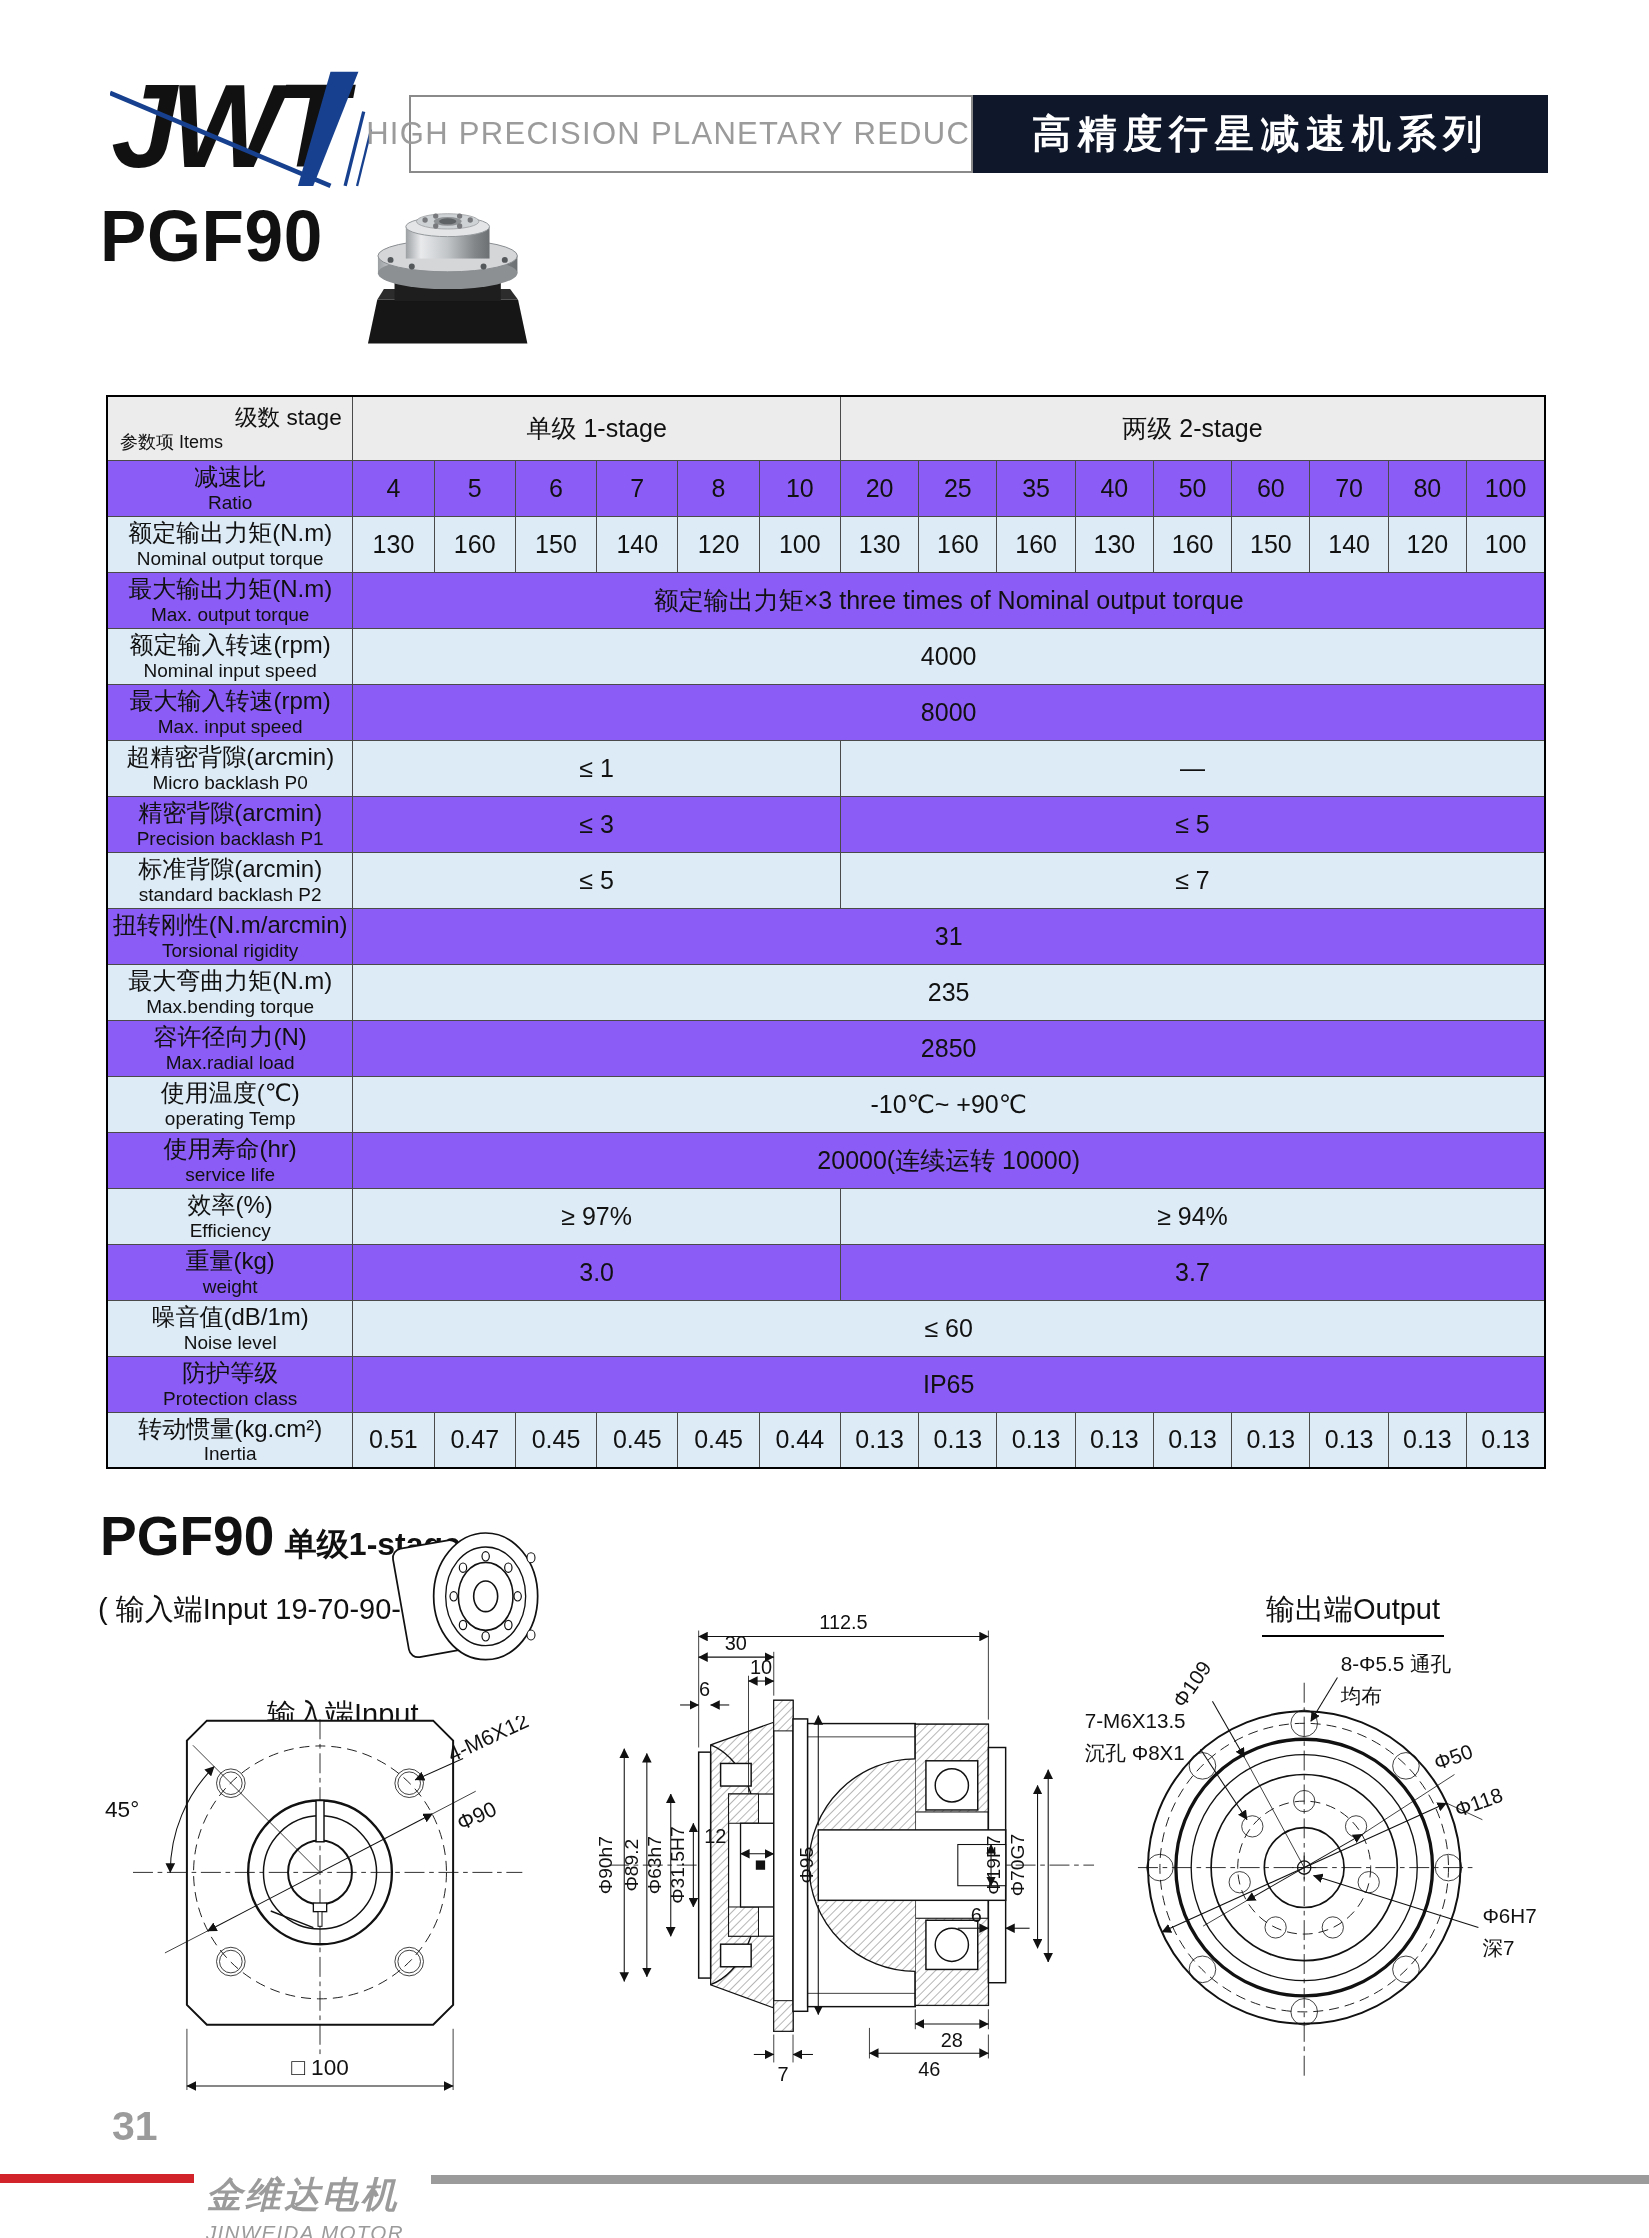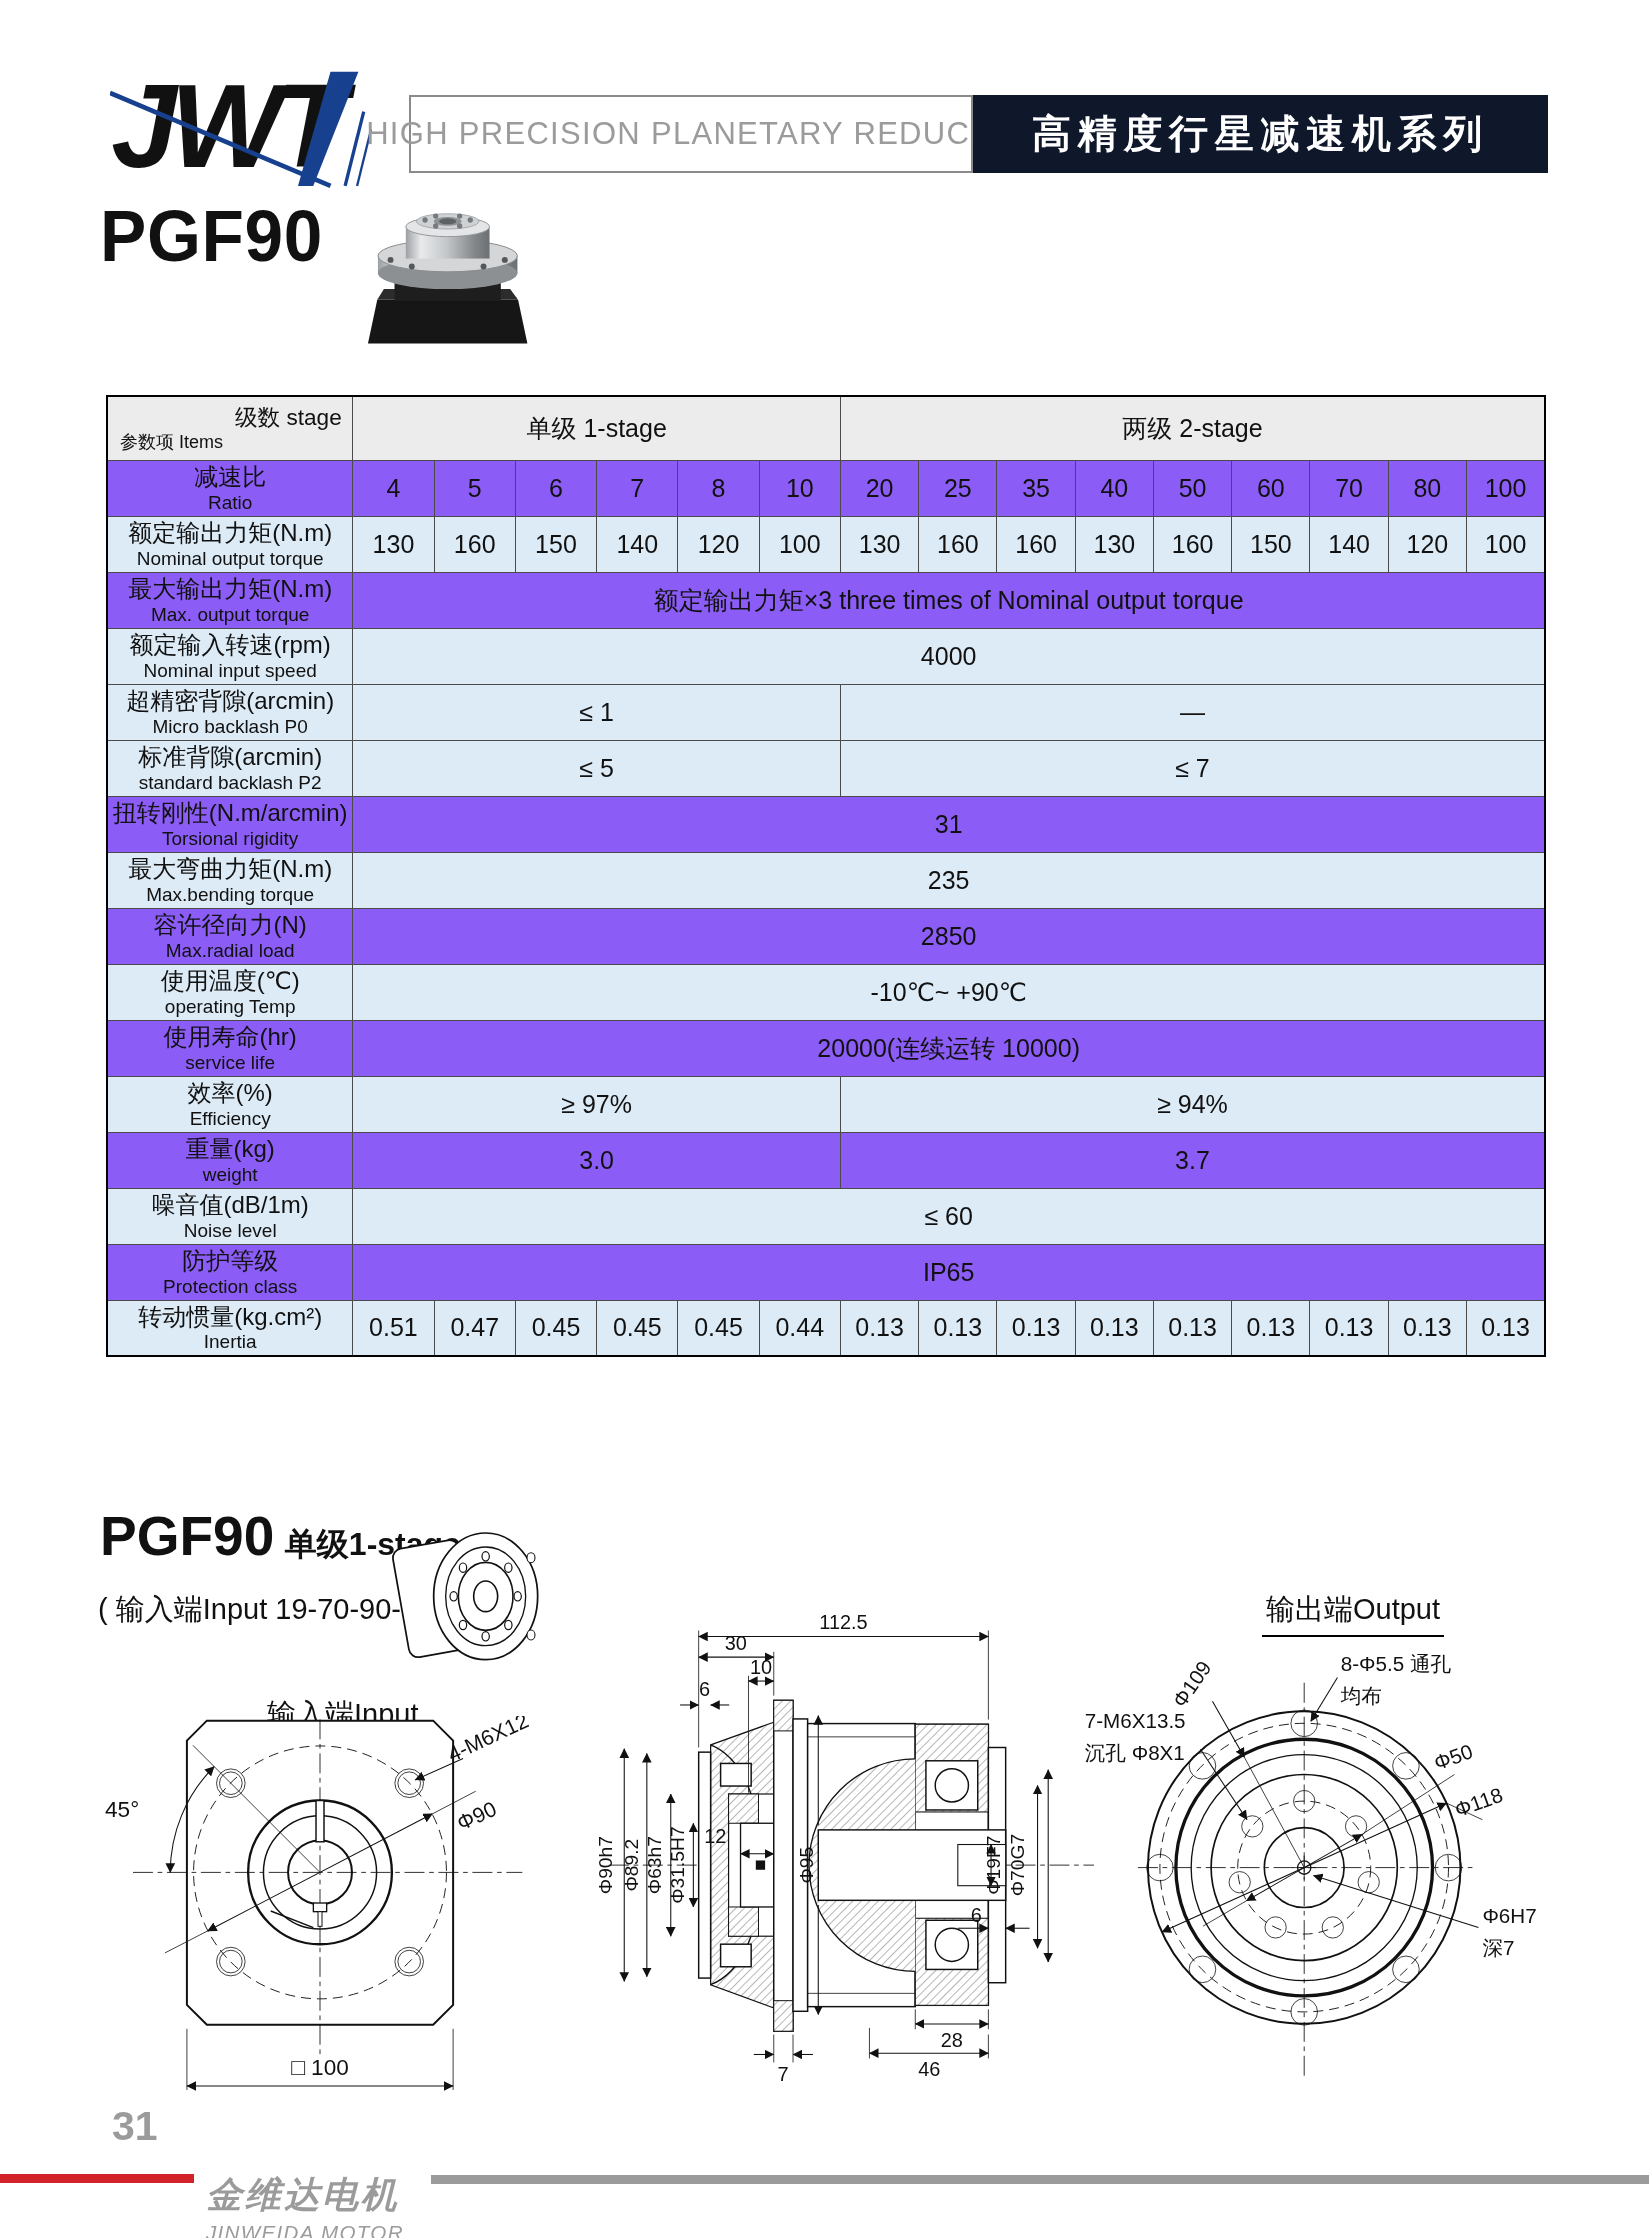--- a/index.html
+++ b/index.html
@@ -196,27 +196,42 @@
           </td>
       <td colspan="15">额定输出力矩×3  three times of Nominal output torque</td>
     </tr>
     <tr class="b">
       <td class="lbl">
             <span class="cn">额定输入转速(rpm)</span>
             <span class="en">Nominal input speed</span>
           </td>
       <td colspan="15">4000</td>
     </tr>
+    <tr class="w">
+      <td class="lbl">
+            <span class="cn">最大输入转速(rpm)</span>
+            <span class="en">Max. input speed</span>
+          </td>
+      <td colspan="15">8000</td>
+    </tr>
     <tr class="b">
       <td class="lbl">
             <span class="cn">超精密背隙(arcmin)</span>
             <span class="en">Micro backlash P0</span>
           </td>
       <td colspan="6">≤ 1</td>
       <td colspan="9">—</td>
+    </tr>
+    <tr class="w">
+      <td class="lbl">
+            <span class="cn">精密背隙(arcmin)</span>
+            <span class="en">Precision backlash P1</span>
+          </td>
+      <td colspan="6">≤ 3</td>
+      <td colspan="9">≤ 5</td>
     </tr>
     <tr class="b">
       <td class="lbl">
             <span class="cn">标准背隙(arcmin)</span>
             <span class="en">standard backlash P2</span>
           </td>
       <td colspan="6">≤ 5</td>
       <td colspan="9">≤ 7</td>
     </tr>
     <tr class="w">

